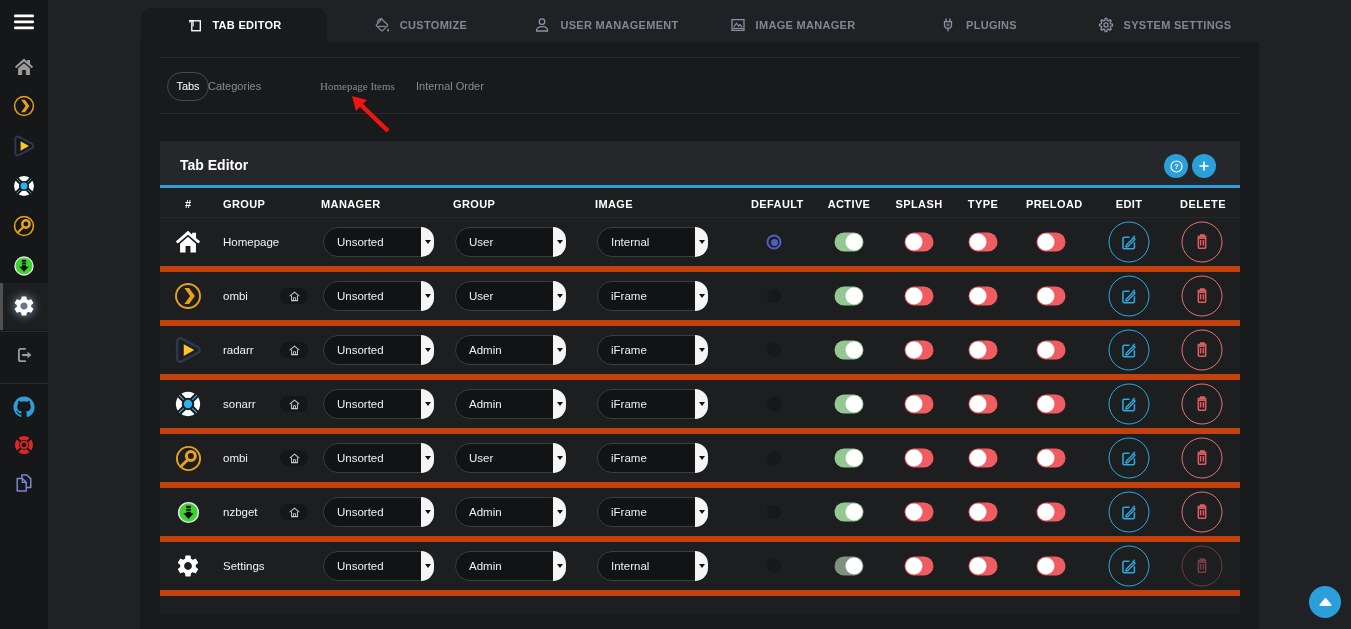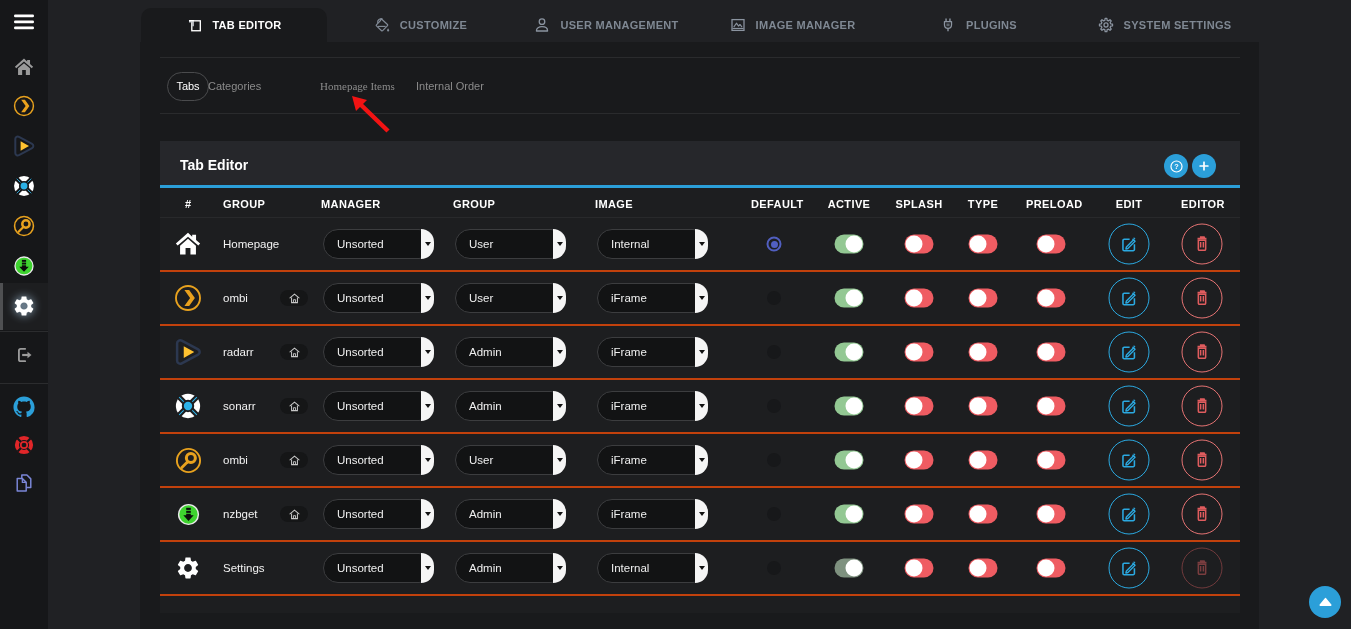--- a/index.html
+++ b/index.html
@@ -20,21 +20,21 @@
   #subtabs { position:absolute; left:160px; top:57px; width:1080px; height:57px; border-top:1px solid #2a2b2d; border-bottom:1px solid #2a2b2d; }
   #pill-tabs { position:absolute; left:7px; top:14px; width:42px; height:29px; border:1px solid #4a4b4d; border-radius:15px;
                color:#fff; font-size:11px; text-align:center; line-height:27px; }
   .subtab { position:absolute; top:14px; height:29px; line-height:29px; color:#8b8b8b; font-size:11px; }
   #panel { position:absolute; left:160px; top:141px; width:1080px; height:472px; background:#1d1e20; }
   #panelhead { position:absolute; left:0; top:0; width:1080px; height:47px; background:#26272b; border-bottom:3px solid #2b9fd9; }
   #paneltitle { position:absolute; left:20px; top:16px; color:#fff; font-size:14px; font-weight:bold; }
   .pbtn { position:absolute; top:13px; width:24px; height:24px; border-radius:50%; background:#2b9fd9; line-height:0; text-align:center; }
   #thead { position:absolute; left:0; top:50px; width:1080px; height:27px; border-bottom:1px solid #28292b; }
   .th { position:absolute; top:0; height:27px; line-height:27px; color:#fff; font-size:11px; font-weight:bold; letter-spacing:.4px; }
-  .row { position:absolute; left:0; width:1080px; height:54px; border-bottom:2px solid #c2410c; }
+  .row { position:absolute; left:0; width:1080px; height:54px; border-bottom:6px solid #c2410c; }
   .rname { position:absolute; left:63px; top:50%; transform:translateY(-50%); color:#f2f2f2; font-size:11.5px; }
   .ricon { position:absolute; left:10px; top:50%; transform:translateY(-50%); width:36px; height:36px; display:flex; align-items:center; justify-content:center; line-height:0; }
   .badge { position:absolute; left:120px; top:50%; transform:translateY(-50%); width:28px; height:16px; background:#151617; border-radius:8px;
            display:flex; align-items:center; justify-content:center; line-height:0; }
   .sel { position:absolute; top:50%; transform:translateY(-50%); width:111px; height:30px; background:#121314; border:1px solid #3c3d3f;
          border-radius:15px; color:#efefef; font-size:11.5px; line-height:28px; padding-left:13px; }
   .sel .cap { position:absolute; right:-1px; top:-1px; width:13px; height:30px; background:#f5f5f5; border-radius:0 15px 15px 0; }
   .sel .car { position:absolute; right:2px; top:12px; width:0; height:0; border-left:3.5px solid transparent; border-right:3.5px solid transparent; border-top:4.5px solid #111; }
   .radio-off { position:absolute; top:50%; transform:translate(-50%,-50%); width:14px; height:14px; border-radius:50%; background:#17181a; }
   .radio-on { position:absolute; top:50%; transform:translate(-50%,-50%); width:15px; height:15px; border-radius:50%; border:2px solid #515fc0; }
@@ -195,21 +195,21 @@
     <div class="th" style="left:63px;">GROUP</div>
     <div class="th" style="left:161px;">MANAGER</div>
     <div class="th" style="left:293px;">GROUP</div>
     <div class="th" style="left:435px;">IMAGE</div>
     <div class="th" style="left:591px; width:50px; text-align:center;">DEFAULT</div>
     <div class="th" style="left:664px; width:50px; text-align:center;">ACTIVE</div>
     <div class="th" style="left:734px; width:50px; text-align:center;">SPLASH</div>
     <div class="th" style="left:798px; width:50px; text-align:center;">TYPE</div>
     <div class="th" style="left:866px; width:52px; text-align:center;">PRELOAD</div>
     <div class="th" style="left:944px; width:50px; text-align:center;">EDIT</div>
-    <div class="th" style="left:1017px; width:52px; text-align:center;">EDITOR</div>
+    <div class="th" style="left:1017px; width:52px; text-align:center;">DELETE</div>
   </div>
 <div class="row" style="top:77px;">
       <div class="ricon">
         <svg width="28" height="28" viewBox="0 0 24 24">
           <path fill="#fff" d="M12 2.4 L1.6 11.6 l1.55 1.75 L12 5.85 l8.85 7.5 1.55-1.75 -3.5-3.1 V4.1 h-3.3 v1.6 Z"></path>
           <path fill="#fff" d="M12 7.6 L5.2 13.5 V21 h4.7 v-5.6 h4.2 V21 h4.7 V13.5 Z"></path>
         </svg>
       </div>
       <div class="rname">Homepage</div>
       <div class="sel" style="left:163px;">Unsorted<div class="cap"></div><div class="car"></div></div>

